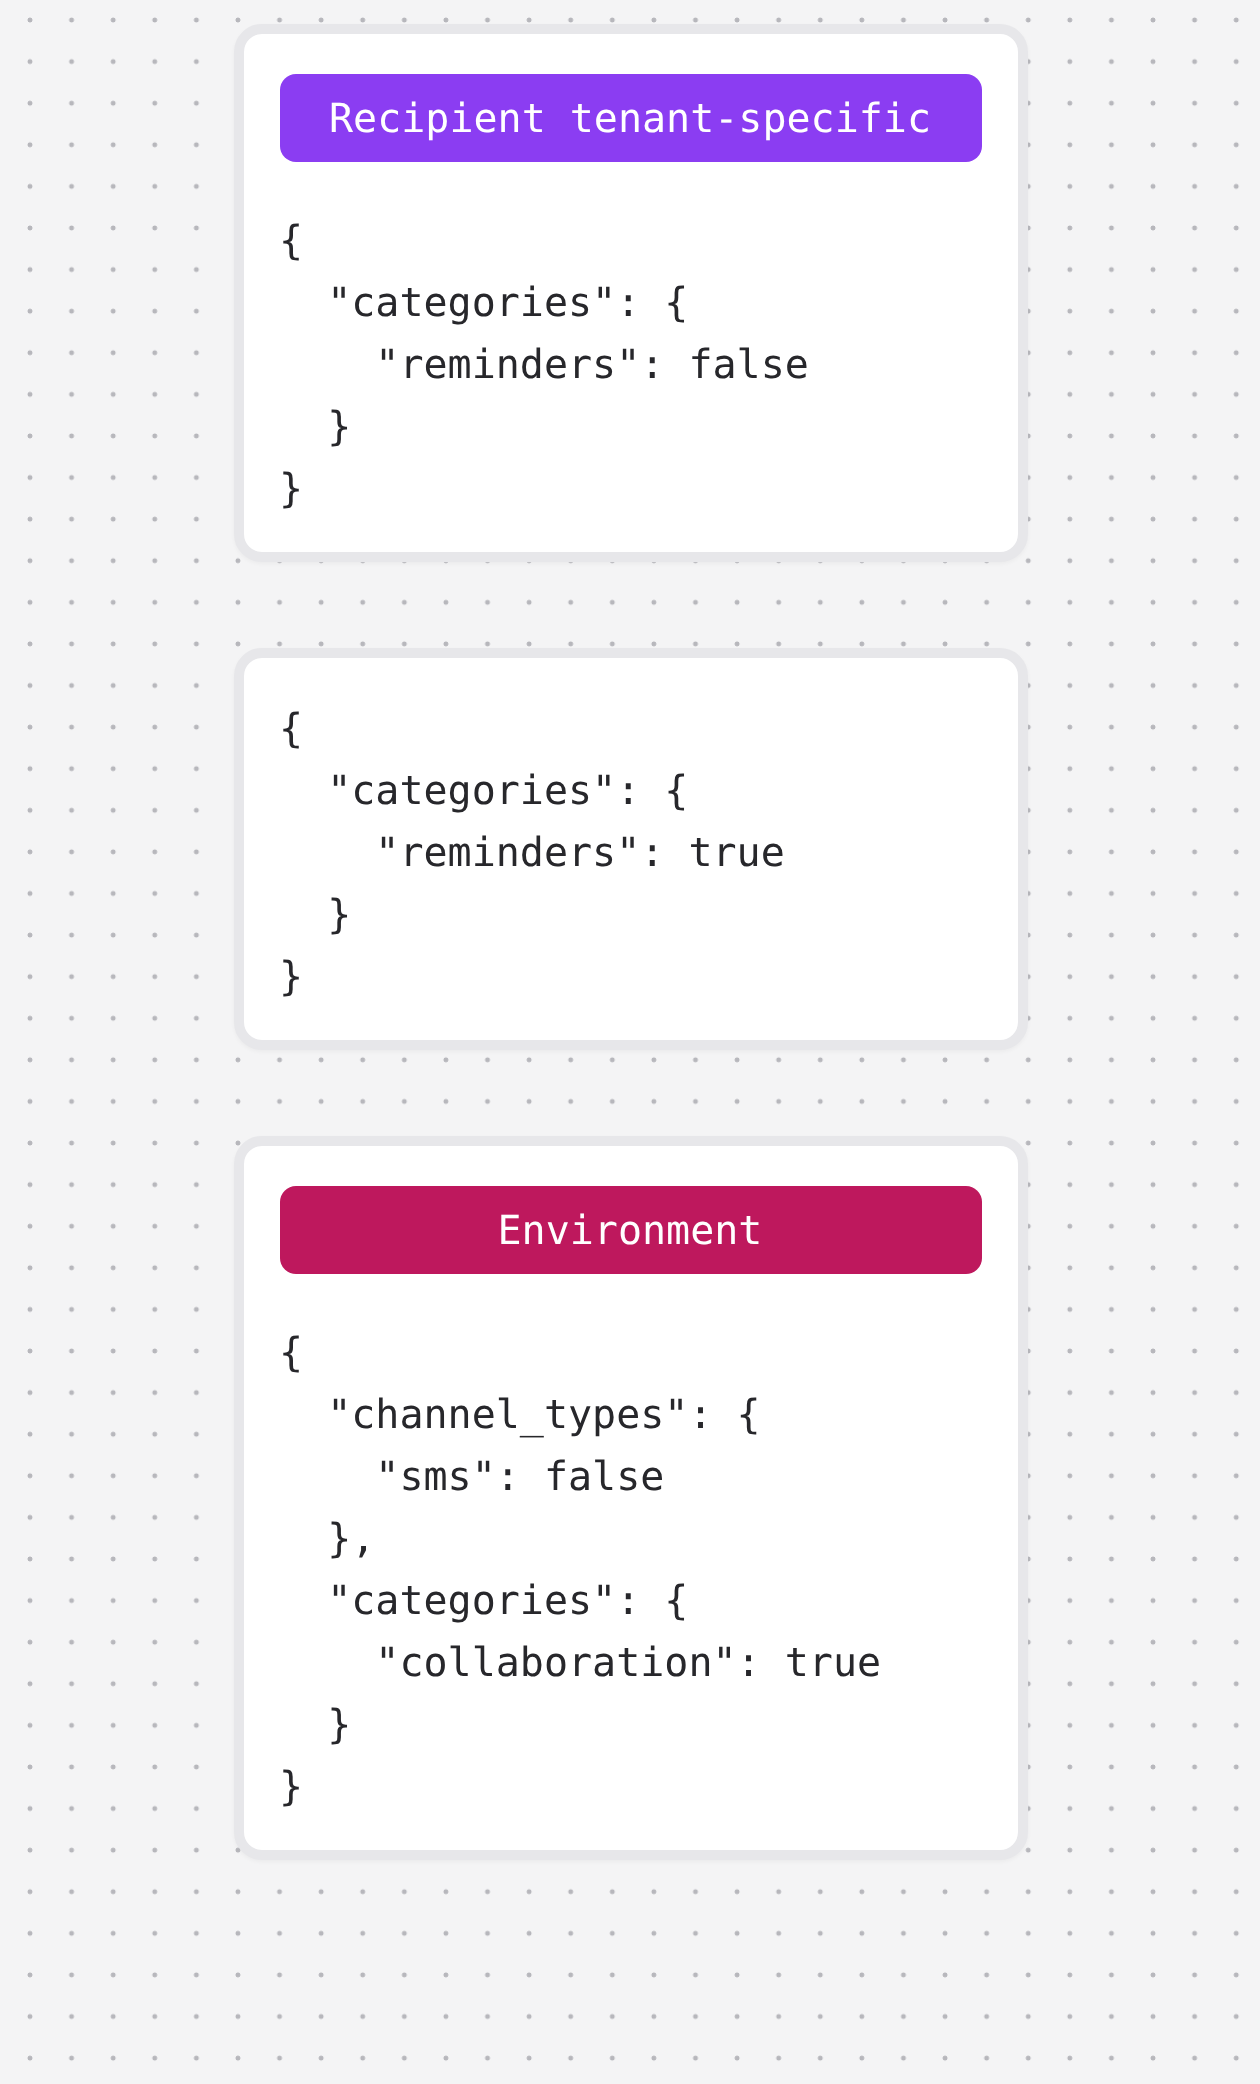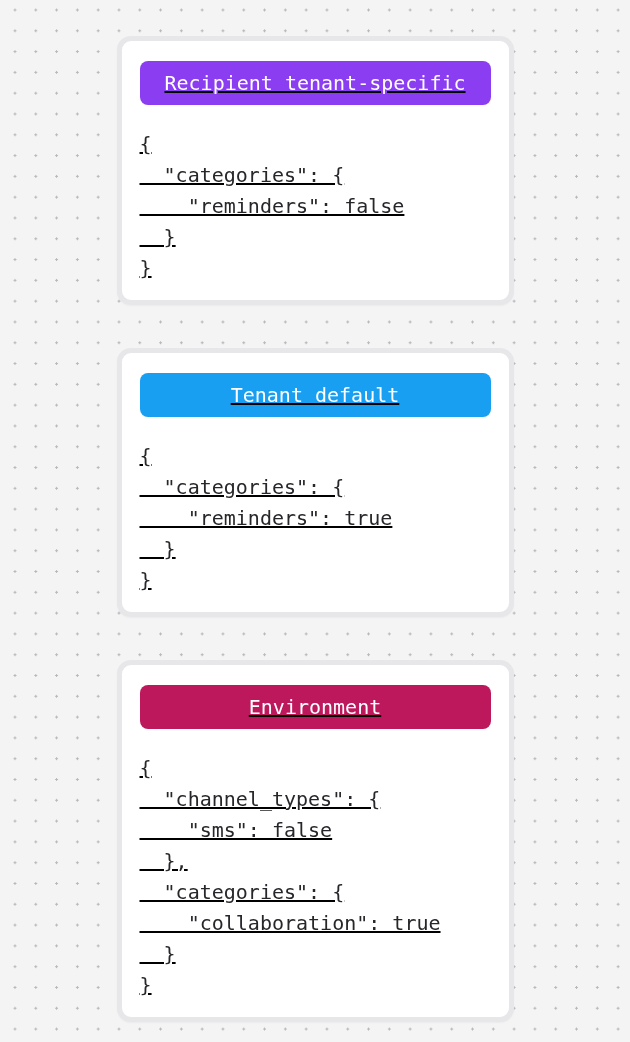--- a/index.html
+++ b/index.html
@@ -11,22 +11,21 @@
     width: 630px;
     height: 1042px;
     background-color: #f4f4f5;
     background-image: radial-gradient(circle, #b7b7bc 1.2px, rgba(183,183,188,0) 1.3px);
     background-size: 20.8px 20.8px;
     background-position: 4.6px -0.4px;
     overflow: hidden;
     font-family: "DejaVu Sans Mono", "Liberation Mono", monospace;
   }
   .stack {
-    padding-top: 36px;
-    text-decoration: underline;
+    padding-top: 12px;
   }
   .card {
     width: 397px;
     margin: 0 auto 43px auto;
     box-sizing: border-box;
     background: #ffffff;
     border: 5px solid #e7e7ea;
     border-radius: 14px;
     padding: 20px 18px 16px 18px;
     box-shadow: 0 1px 2px rgba(0,0,0,0.04);
@@ -60,21 +59,20 @@
     <div class="card">
       <div class="badge" style="background-color: rgb(139, 61, 242);">Recipient tenant-specific</div>
       <pre class="code">{
   "categories": {
     "reminders": false
   }
 }</pre>
     </div>
 
     <div class="card">
-      <div class="badge" style="background-color: rgb(24, 159, 242);">Tenant default</div>
       <pre class="code">{
   "categories": {
     "reminders": true
   }
 }</pre>
     </div>
 
     <div class="card">
       <div class="badge" style="background-color: #be185d;">Environment</div>
       <pre class="code">{

